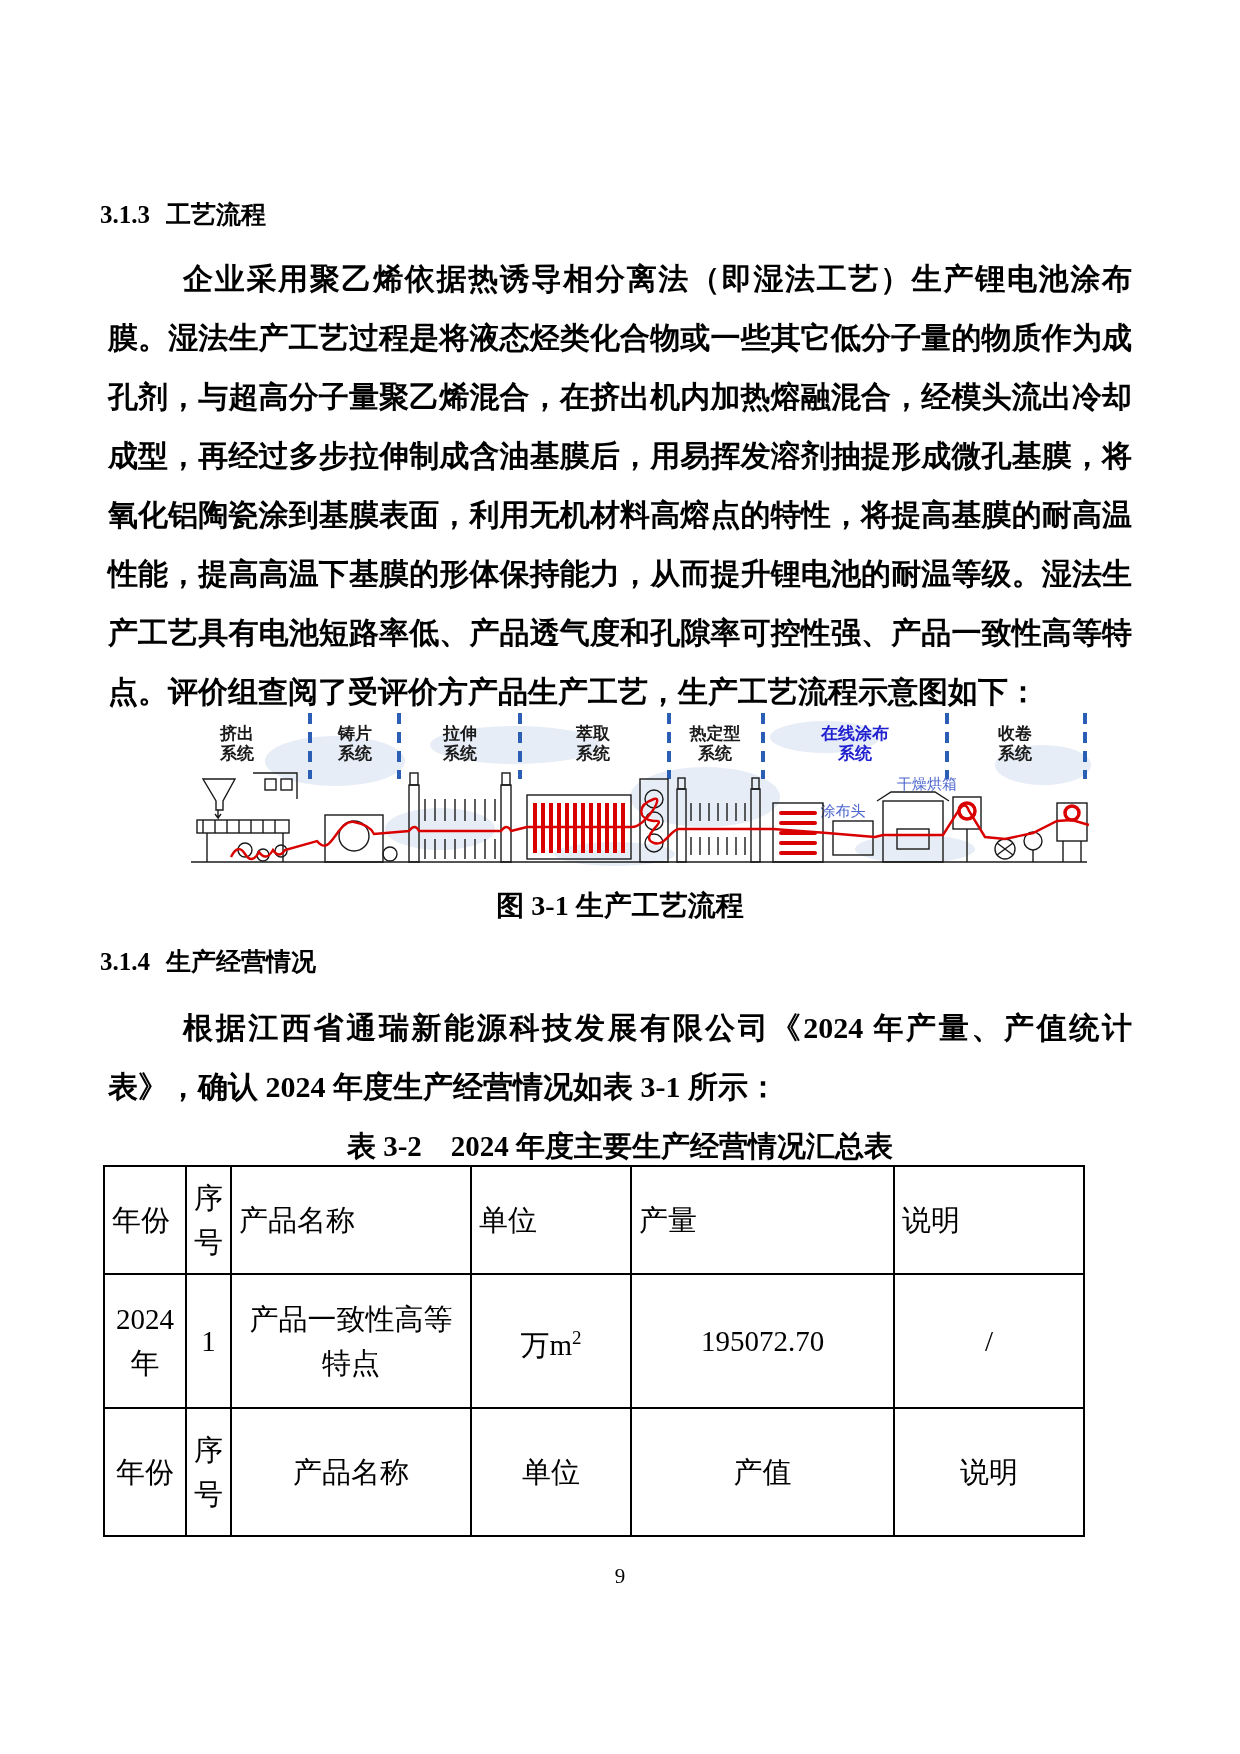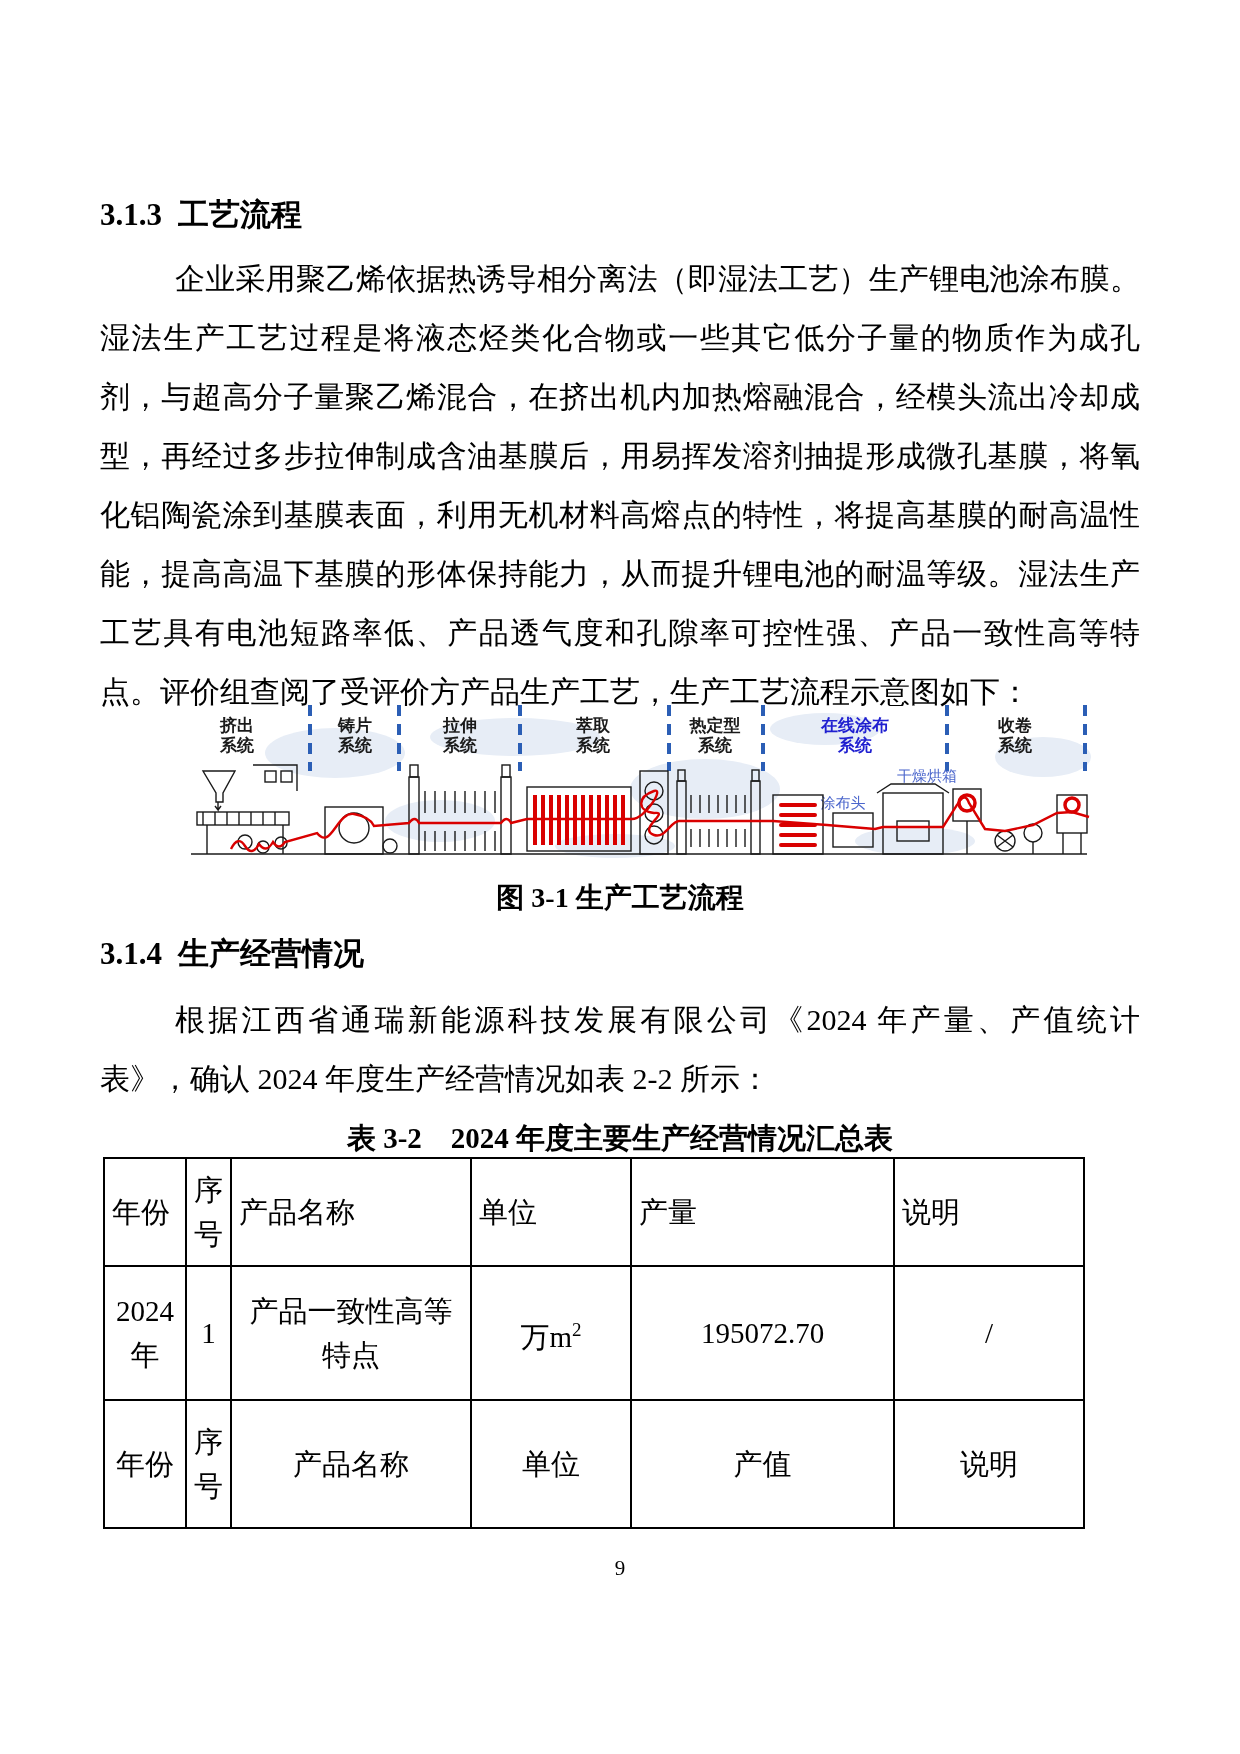--- a/index.html
+++ b/index.html
@@ -1,22 +1,22 @@
 <!DOCTYPE html>
 <html><head>
 <meta charset="utf-8">
 <style>
   html,body{margin:0;padding:0;background:#888;}
   .doc{position:relative;width:1240px;height:1754px;margin:0 auto;background:#ffffff;
        font-family:"Liberation Serif","DejaVu Serif",serif;color:#000;overflow:hidden;}
   .content{padding:195px 100px 0 100px;}
-  .h-sec{font-size:31px;font-weight:bold;line-height:40px;margin:0 0 14px 0;font-family:Liberation Serif, serif;}
+  .h-sec{font-size:25px;font-weight:bold;line-height:40px;margin:0 0 14px 0;font-family:Liberation Serif, serif;}
   .h-sec .num{margin-right:16px;}
-  .para{font-size:30px;line-height:59px;margin:0;text-align:justify;text-justify:inter-ideograph;
-        text-indent:2.5em;word-break:break-all;}
+  .para{font-size:30px;line-height:59px;margin:8px;text-align:justify;text-justify:inter-ideograph;
+        text-indent:2.5em;word-break:break-all;font-weight:bold;}
   .fig{margin:-20px 0 0 85px;}
   .fig svg{display:block;}
   .caption{margin:12px 0 0 0;text-align:center;font-weight:bold;font-size:28px;line-height:40px;}
   .h-sec.second{margin-top:16px;margin-bottom:16px;}
   .para.p2{margin-top:14px;}
   .tbl-title{margin:12px 0 0 0;text-align:center;font-weight:bold;font-size:29px;line-height:36px;}
   table.biz{border-collapse:collapse;table-layout:fixed;width:980px;margin:1px 0 0 3px;}
   table.biz td{border:2px solid #000;font-size:29px;padding:2px 7px;vertical-align:middle;
                word-break:break-all;line-height:44px;}
   tr.r1{height:108px;} tr.r1 td{text-align:left;}
@@ -142,21 +142,21 @@
           <circle cx="887" cy="104" r="7" stroke-width="3.5"></circle>
           <path stroke-width="2.4" d="M46,148 q7,-14 14,-3 q7,11 14,-2 q7,10 14,-2 q6,9 12,0 L132,132 C146,150 152,110 169,113 q16,3 20,12 L224,122 q6,-8 10,0 L316,122 q6,-8 10,0 L342,118 L447,118 C460,118 480,86 469,90 C452,96 452,110 469,112 C486,110 452,128 469,134 C480,138 486,120 494,120 L574,120 L588,120 L642,124 L690,128 L698,126 L758,126 L772,104 q8,-14 12,-2 L800,128 L820,130 L848,124 L872,112 L887,111 L904,116"></path>
         </g>
       </svg>
     </div>
 
     <div class="caption">图 3-1  生产工艺流程</div>
 
     <h1 class="h-sec second"><span class="num">3.1.4</span><span>生产经营情况</span></h1>
 
-    <p class="para p2">根据江西省通瑞新能源科技发展有限公司《2024 年产量、产值统计表》，确认 2024 年度生产经营情况如表 2-2 所示：</p>
+    <p class="para p2">根据江西省通瑞新能源科技发展有限公司《2024 年产量、产值统计表》，确认 2024 年度生产经营情况如表 3-1 所示：</p>
 
     <div class="tbl-title">表 3-2　2024 年度主要生产经营情况汇总表</div>
 
     <table class="biz">
       <colgroup>
         <col style="width:82px">
           <col style="width:45px">
           <col style="width:240px">
         <col style="width:160px">
           <col style="width:263px">

